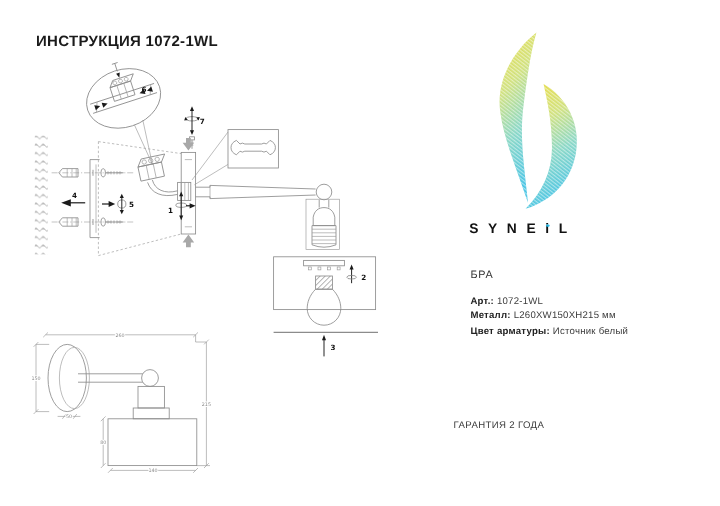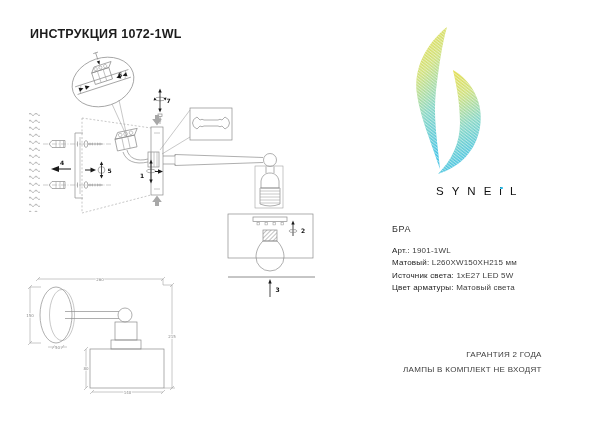--- a/index.html
+++ b/index.html
@@ -3,31 +3,31 @@
 <meta charset="utf-8">
 <style>
   html,body{margin:0;padding:0;background:#fff;}
   .page{position:relative;width:554px;height:422px;background:#ffffff;overflow:hidden;
         font-family:"Liberation Sans",sans-serif;color:#222;}
   .title{position:absolute;left:30px;top:27px;font-size:12.5px;font-weight:600;
          letter-spacing:.25px;color:#1b1b1b;white-space:nowrap;}
   .diagram-svg{position:absolute;left:15px;top:40px;}
   
   .logo-svg{position:absolute;left:396px;top:24px;}
-  .wordmark{position:absolute;left:391px;top:185px;font-size:11.5px;font-weight:400;
-            letter-spacing:8px;color:#111;white-space:nowrap;margin-left:45px;}
+  .wordmark{position:absolute;left:391px;top:185px;font-size:11.5px;font-weight:700;
+            letter-spacing:8px;color:#111;white-space:nowrap;}
   .wordmark span{display:inline-block;position:relative;}
   .logo-i::after{content:"";position:absolute;top:1.6px;left:0.4px;width:2.8px;height:2.8px;
                  border-radius:50%;background:#24b7e4;}
   .category{position:absolute;left:392px;top:224px;font-size:9px;letter-spacing:.6px;color:#333;}
   .specs{position:absolute;left:392px;top:245px;}
   .spec-row{font-size:8px;line-height:12.4px;color:#3c3c3c;letter-spacing:.2px;white-space:nowrap;}
-  .spec-label{font-weight:400;color:#222;}
-  .footer{position:absolute;left:403px;top:348px;font-size:8px;line-height:14.5px;
-          color:#3c3c3c;letter-spacing:.3px;text-align:right;}
+  .spec-label{font-weight:700;color:#222;}
+  .footer{position:absolute;left:378px;top:348px;font-size:8px;line-height:14.5px;
+          color:#3c3c3c;letter-spacing:.3px;}
   
   .ln{stroke:#8c8c8c;stroke-width:.7;fill:none;}
   .lnt{stroke:#9a9a9a;stroke-width:.55;fill:none;}
   .dsh{stroke:#9a9a9a;stroke-width:.55;fill:none;stroke-dasharray:2 1.8;}
   .axis{stroke:#9a9a9a;stroke-width:.5;fill:none;stroke-dasharray:5 1.5 1 1.5;}
   .blk{fill:#1a1a1a;stroke:none;}
   .steplbl{font-family:"DejaVu Sans",sans-serif;font-size:6px;font-weight:700;fill:#111;}
   .dimtxt{font-family:"DejaVu Sans",sans-serif;font-size:4px;fill:#8a8a8a;text-anchor:middle;
           paint-order:stroke;stroke:#fff;stroke-width:1.6;}
 </style>
@@ -321,34 +321,29 @@
 
   <div class="wordmark">
     <span>S</span><span>Y</span><span>N</span><span>E</span><span class="logo-i">i</span><span>L</span>
   </div>
 
   <div class="category">БРА</div>
 
   <div class="specs">
     <div class="spec-row">
       <span class="spec-label">Арт.:</span>
-      <span>1901-1WL</span>
+      <span>1072-1WL</span>
     </div>
     <div class="spec-row">
-      <span class="spec-label">Матовый:</span>
+      <span class="spec-label">Металл:</span>
       <span>L260XW150XH215 мм</span>
     </div>
     <div class="spec-row">
-      <span class="spec-label">Источник света:</span>
-      <span>1xE27 LED 5W</span>
-    </div>
-    <div class="spec-row">
       <span class="spec-label">Цвет арматуры:</span>
-      <span>Матовый света</span>
+      <span>Источник белый</span>
     </div>
   </div>
 
   <div class="footer">
     <div>ГАРАНТИЯ 2 ГОДА</div>
-    <div>ЛАМПЫ В КОМПЛЕКТ НЕ ВХОДЯТ</div>
   </div>
 
 </div>
 
 </body></html>

